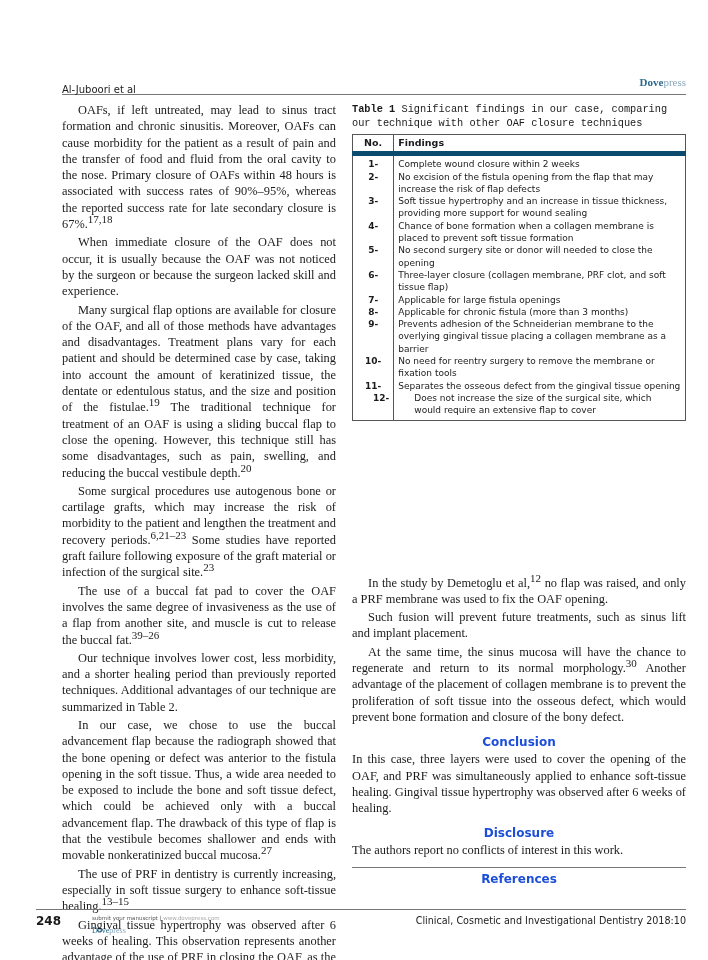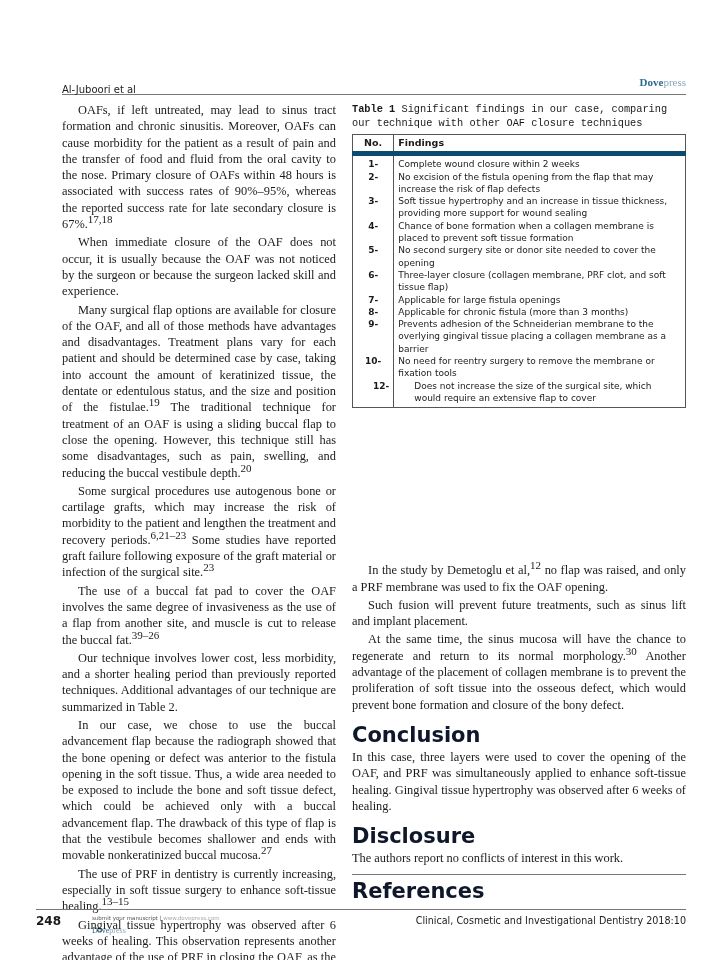--- a/index.html
+++ b/index.html
@@ -21,21 +21,21 @@
 
   .tcap { font-size: 10.3px; line-height: 14px; margin: 0 0 4px 0; font-family: Liberation Mono, monospace; }
   .tcap b { font-weight: bold; }
   table.findings { border-collapse: collapse; width: 334px; font-family: "DejaVu Sans", sans-serif; font-size: 9px; line-height: 12.3px; border: 1px solid #555; }
   table.findings th { text-align: left; font-weight: bold; border-bottom: 5px solid #0c4a6e; padding: 2px 4px; font-size: 9.5px; }
   table.findings th.no { width: 22px; border-right: 1px solid #555; text-align: center; }
   table.findings td { padding: 0 4px; vertical-align: top; }
   table.findings td.no { text-align: center; border-right: 1px solid #555; font-weight: bold; }
   table.findings tr.first td { padding-top: 2px; }
   table.findings tr.last td { padding-bottom: 3px; padding-left: 20px; }
-  h2 { font-family: "DejaVu Sans", sans-serif; font-size: 21px; font-weight: bold; margin: 10px 0 2px 0; color: #0f172a; }
+  h2 { font-family: "DejaVu Sans", sans-serif; font-size: 12px; font-weight: bold; margin: 10px 0 2px 0; color: #1d4ed8; text-align: center; }
   .rule { border-top: 1px solid #777; margin: 8px 0 0 0; }
 
   .footer { position: absolute; left: 36px; top: 909px; width: 650px; border-top: 1px solid #777; height: 40px; }
   .footer .pg { position: absolute; left: 0; top: 4px; font-family: "DejaVu Sans", sans-serif; font-weight: bold; font-size: 12px; }
   .footer .submit { position: absolute; left: 56px; top: 5px; font-size: 5.5px; color: #555; font-family: "DejaVu Sans", sans-serif; }
   .footer .submit .url { color: #aaa; }
   .footer .fbrand { position: absolute; left: 56px; top: 16px; font-size: 8px; }
   .footer .journal { position: absolute; right: 0; top: 5px; font-family: "DejaVu Sans", sans-serif; font-size: 9.6px; color: #222; }
 </style>
 </head>
@@ -80,41 +80,45 @@
         <tr>
           <td class="no">3-</td>
           <td>Soft tissue hypertrophy and an increase in tissue thickness, providing more support for wound sealing</td>
         </tr>
         <tr>
           <td class="no">4-</td>
           <td>Chance of bone formation when a collagen membrane is placed to prevent soft tissue formation</td>
         </tr>
         <tr>
           <td class="no">5-</td>
-          <td>No second surgery site or donor site needed to cover the opening</td>
+          <td>No second surgery site or donor will needed to close the opening</td>
         </tr>
         <tr>
           <td class="no">6-</td>
           <td>Three-layer closure (collagen membrane, PRF clot, and soft tissue flap)</td>
         </tr>
         <tr>
           <td class="no">7-</td>
           <td>Applicable for large fistula openings</td>
         </tr>
         <tr>
           <td class="no">8-</td>
           <td>Applicable for chronic fistula (more than 3 months)</td>
         </tr>
         <tr>
           <td class="no">9-</td>
           <td>Prevents adhesion of the Schneiderian membrane to the overlying gingival tissue placing a collagen membrane as a barrier</td>
         </tr>
         <tr>
           <td class="no">10-</td>
           <td>No need for reentry surgery to remove the membrane or fixation tools</td>
+        </tr>
+        <tr>
+          <td class="no">11-</td>
+          <td>Separates the osseous defect from the gingival tissue opening</td>
         </tr>
         <tr class="last">
           <td class="no">12-</td>
           <td>Does not increase the size of the surgical site, which would require an extensive flap to cover</td>
         </tr>
       </tbody>
   </table>
 
   <div style="height:154px"></div>
 

